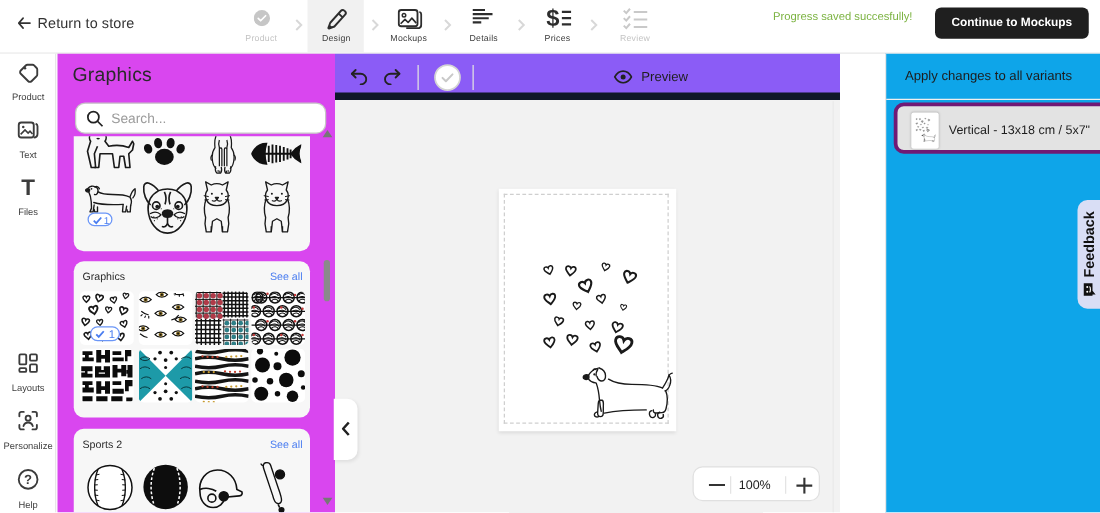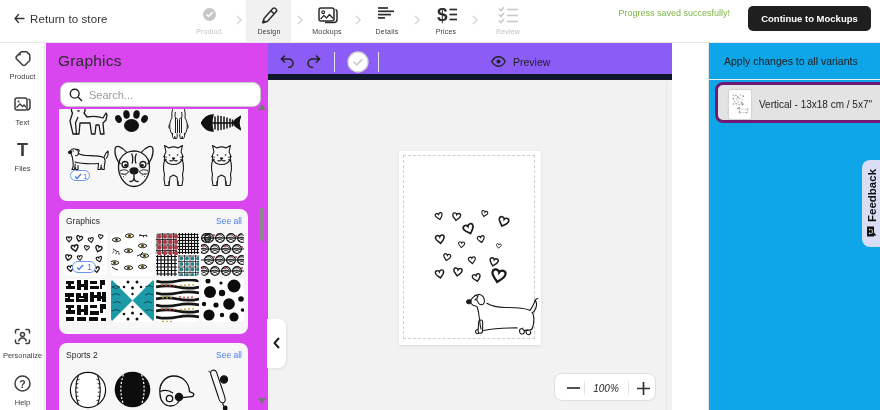--- a/index.html
+++ b/index.html
@@ -38,21 +38,21 @@
   
   #canvas { position:absolute; left:268px; top:43px; width:404px; height:367px; background:#f2f2f2; }
   #toolbar { position:absolute; left:0; top:0; width:404px; height:37px; background:#8b5cf6; border-bottom:6px solid #0f172a; }
   .tdiv { position:absolute; top:9px; width:1px; height:20px; background:#e2e2e2; }
   #preview-lbl { position:absolute; left:245px; top:13px; font-size:10.5px; color:#1f1f1f; }
   #save-btn { position:absolute; left:291px; top:4px; width:107px; height:27px; background:#fff; border:1px solid #dcdcdc; border-radius:8px; font-size:10.5px; color:#1c1c1c; text-align:center; line-height:26px; }
   #card { position:absolute; left:131px; top:108px; width:142px; height:194px; background:#fff; box-shadow:0 1px 3px rgba(0,0,0,0.10); }
   #card .dash { position:absolute; left:4px; top:4px; width:132px; height:184px; border:1px dashed #cfcfcf; }
   #zoomctl { position:absolute; left:286px; top:330px; width:102px; height:28px; background:#fff; border:1px solid #e0e0e0; border-radius:8px; }
   #zoomctl .zd { position:absolute; top:7px; width:1px; height:14px; background:#e4e4e4; }
-  #zoomctl .pct { position:absolute; left:36px; top:9px; width:30px; text-align:center; font-size:10px; color:#222;font-style:italic; }
+  #zoomctl .pct { position:absolute; left:36px; top:9px; width:30px; text-align:left; font-size:10px; color:#222; }
   #collapse { position:absolute; left:-1px; top:276px; width:19px; height:49px; background:#fff; border-radius:0 8px 8px 0; box-shadow:1px 1px 3px rgba(0,0,0,0.08); }
 
   
   #rpanel { position:absolute; left:708px; top:43px; width:208px; height:367px; background:#0ea5e9; border-left:1px solid #e7e7e7; }
   #applyrow { position:absolute; left:0; top:0; width:208px; height:37px; border-bottom:1px solid #efefef; }
   #applyrow .txt { position:absolute; left:15px; top:12px; font-size:10.5px; color:#1d1d1d; }
   .linkbtn { position:absolute; border-radius:6px; background:#fff; }
   #vcard { position:absolute; left:6px; top:39px; width:200px; height:41px; background:#e3e3e3; border:3px solid #701a75; border-radius:8px; }
   #vthumb { position:absolute; left:11px; top:5px; width:22px; height:29px; background:#fff; border-radius:2px; box-shadow:0 0 2px rgba(0,0,0,0.25); }
   #vtext { position:absolute; left:41px; top:14px; font-size:10px; color:#1d1d1d; white-space:nowrap; }
@@ -223,20 +223,31 @@
 
     <div class="railitem" style="top:98px">
       <svg width="19" height="18" viewBox="0 0 19 18">
           <text x="9.5" y="15" text-anchor="middle" font-family="Liberation Sans" font-size="18" font-weight="bold" fill="#3c3c3c">T</text>
         </svg>
       <div class="lbl">Files</div>
     </div>
 
 
 
+    <div class="railitem" style="top:238px">
+      <svg width="19" height="19" viewBox="0 0 19 19">
+          <g stroke="#3c3c3c" stroke-width="1.5" fill="none">
+            <rect x="2.5" y="2.5" width="5.5" height="8" rx="1"></rect>
+            <rect x="11" y="2.5" width="5.5" height="5" rx="1"></rect>
+            <rect x="2.5" y="13.5" width="5.5" height="3" rx="1"></rect>
+            <rect x="11" y="10.5" width="5.5" height="6" rx="1"></rect>
+          </g>
+        </svg>
+      <div class="lbl">Layouts</div>
+    </div>
 
     <div class="railitem" style="top:284px">
       <svg width="19" height="19" viewBox="0 0 19 19">
           <g stroke="#3c3c3c" stroke-width="1.5" fill="none" stroke-linecap="round">
             <path d="M2.5 6V4c0-0.8 0.7-1.5 1.5-1.5h2"></path>
             <path d="M13 2.5h2c0.8 0 1.5 0.7 1.5 1.5v2"></path>
             <path d="M16.5 13v2c0 0.8-0.7 1.5-1.5 1.5h-2"></path>
             <path d="M6 16.5H4c-0.8 0-1.5-0.7-1.5-1.5v-2"></path>
             <circle cx="9.5" cy="7.5" r="2"></circle>
             <path d="M5.8 13.8c0.6-1.8 2-2.8 3.7-2.8s3.1 1 3.7 2.8"></path>

